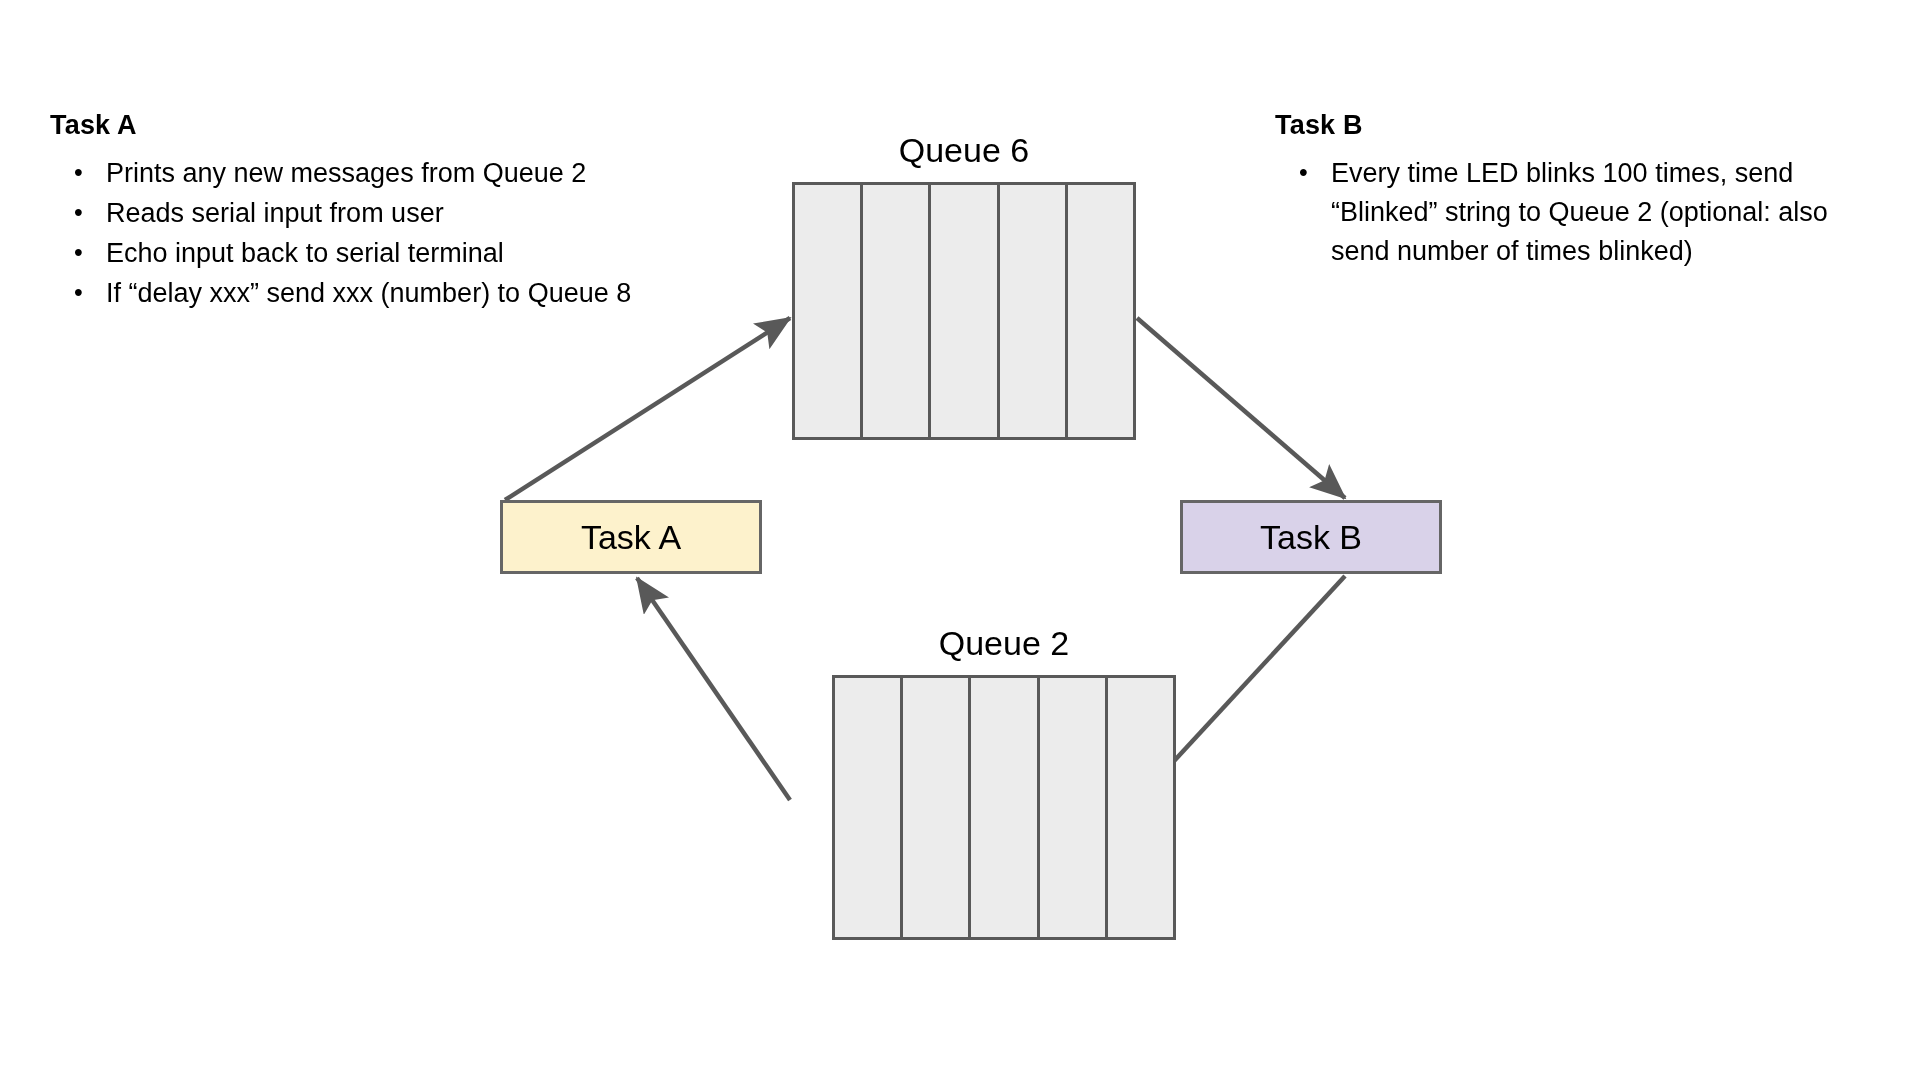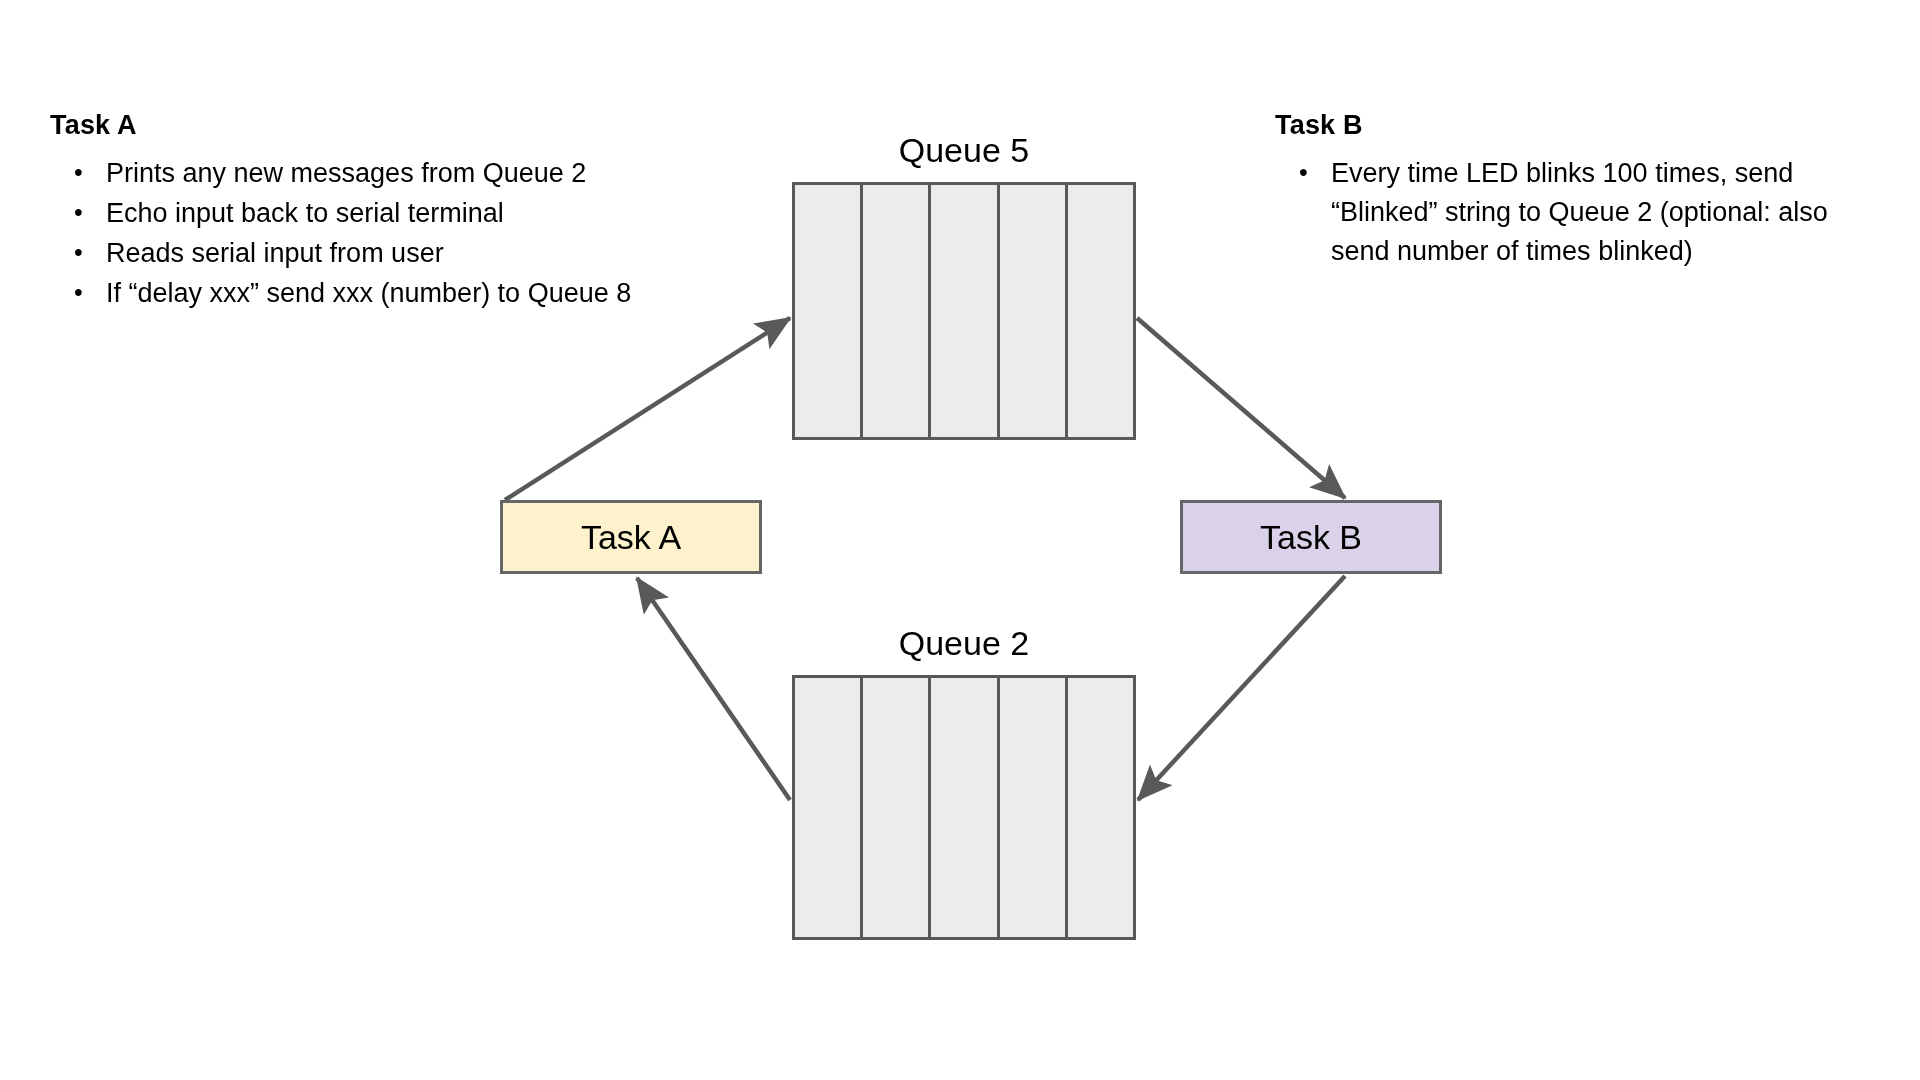--- a/index.html
+++ b/index.html
@@ -85,21 +85,21 @@
   }
   .queue-cell {
     flex: 1 1 0;
     box-sizing: border-box;
     border-right: 3px solid #595959;
     background: #ececec;
   }
   .queue-cell:last-child { border-right: none; }
 
   #queue1 { left: 792px; top: 182px; width: 344px; height: 258px; }
-  #queue2 { left: 792px; top: 675px; width: 344px; height: 265px; }
+  #queue2 { left: 832px; top: 675px; width: 344px; height: 265px; }
 
   
   .task-box {
     position: absolute;
     box-sizing: border-box;
     border: 3px solid #666666;
     display: flex;
     align-items: center;
     justify-content: center;
     font-size: 34px;
@@ -130,35 +130,35 @@
 
   <line x1="1345" y1="576" x2="1138" y2="800" stroke="#595959" stroke-width="4.5" marker-end="url(#arrowhead)"></line>
 
   <line x1="790" y1="800" x2="637" y2="578" stroke="#595959" stroke-width="4.5" marker-end="url(#arrowhead)"></line>
 </svg>
 
 <div class="notes" id="notes-a">
   <div class="notes-title">Task A</div>
   <ul>
       <li><span>Prints any new messages from Queue 2</span></li>
+      <li><span>Reads serial input from user</span></li>
       <li><span>Echo input back to serial terminal</span></li>
-      <li><span>Reads serial input from user</span></li>
       <li><span>If “delay xxx” send xxx (number) to Queue 8</span></li>
     </ul>
 </div>
 
 <div class="notes" id="notes-b">
   <div class="notes-title">Task B</div>
   <ul>
       <li><span>Every time LED blinks 100 times, send “Blinked” string to Queue 2 (optional: also send number of times blinked)</span></li>
     </ul>
 </div>
 
 <div class="queue-wrap" id="queue1">
-  <div class="queue-label">Queue 5</div>
+  <div class="queue-label">Queue 6</div>
   <div class="queue-box">
       <div class="queue-cell"></div>
       <div class="queue-cell"></div>
       <div class="queue-cell"></div>
       <div class="queue-cell"></div>
       <div class="queue-cell"></div>
     </div>
 </div>
 
 <div class="queue-wrap" id="queue2">

